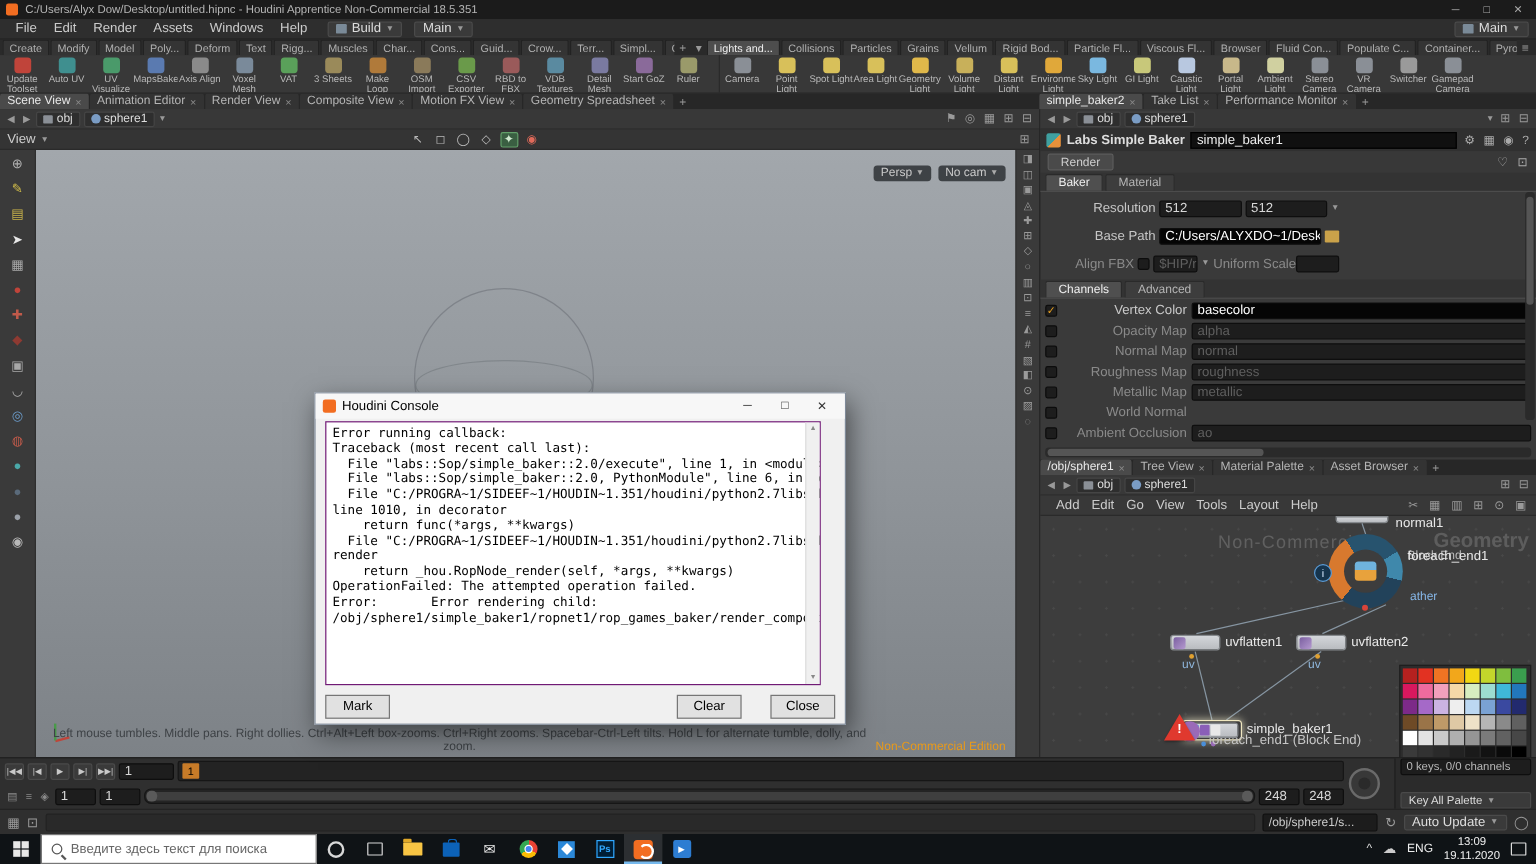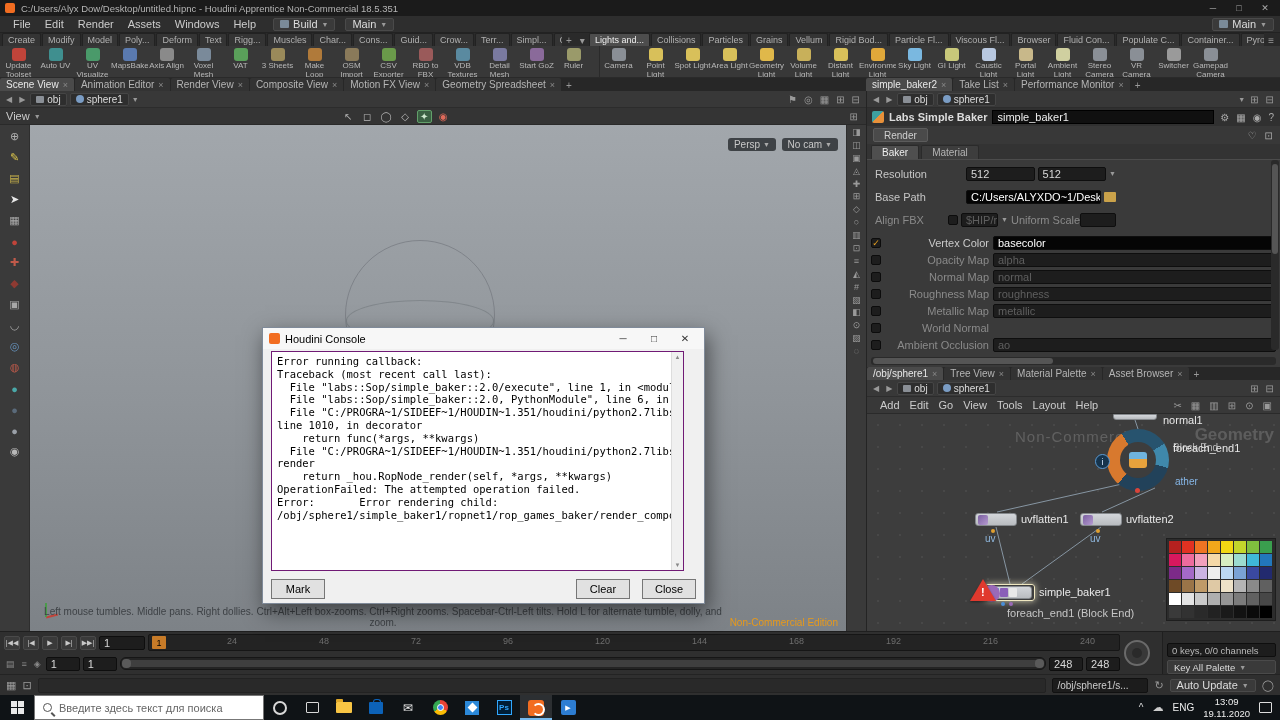--- a/index.html
+++ b/index.html
@@ -76,37 +76,37 @@
 .vp-edition{position:absolute;right:8px;bottom:3px;font-size:10px;color:#e89a1a}
 
 .console{position:absolute;left:262px;top:327px;width:443px;height:277px;background:#f0f0f0;border:1px solid #7f8a99;box-shadow:3px 8px 20px rgba(0,0,0,.5);display:flex;flex-direction:column;z-index:60}
 .c-title{height:21px;background:#f7f7f7;display:flex;align-items:center;padding:0 6px;gap:5px;flex:none}
 .cico{width:11px;height:11px;background:#f26d21;border-radius:2px;flex:none}
 .ctext{flex:1;color:#000;font-size:11px}
 .c-btn{width:26px;text-align:center;color:#333;font-size:10px}
 .c-body{flex:1;margin:2px 20px 4px 8px;background:#fff;border:1px solid #701a75;overflow:hidden;position:relative}
 .c-text{font-family:"DejaVu Sans Mono",monospace;font-size:10.5px;color:#000;white-space:pre;padding:3px 5px;line-height:1.22}
 .c-scroll{position:absolute;right:0;top:0;bottom:0;width:12px;background:#f0f0f0;border-left:1px solid #ddd;display:flex;flex-direction:column;justify-content:space-between;align-items:center;font-size:6px;color:#888;padding:2px 0}
-.c-actions{height:28px;display:flex;align-items:center;padding:0 8px;gap:12px;flex:none}
+.c-actions{height:28px;display:flex;align-items:center;padding:0 8px;gap:24px;flex:none}
 .wbtn{min-width:54px;height:20px;background:#e1e1e1;border:1px solid #767676;font-size:11px;color:#000;display:flex;align-items:center;justify-content:center}
 
 .rc{left:866px;top:91px;width:414px;height:540px;background:#3a3a3a;border-left:1px solid #242424;display:flex;flex-direction:column}
 .rp-header{height:18px;display:flex;align-items:center;gap:5px;padding:0 5px;background:#303030;flex:none}
 .rp-type-ico{width:12px;height:12px;border-radius:2px;background:linear-gradient(135deg,#3fa0a0 50%,#e8913a 50%);flex:none}
 .rp-type{font-weight:bold;color:#ddd;white-space:nowrap}
 .rp-name{flex:1;height:14px;background:#101010;border:1px solid #000;color:#eee;display:flex;align-items:center;padding:0 4px}
 .hdr-ico{color:#aaa;font-size:10px;padding:0 1px}
 .rp-renderrow{height:18px;display:flex;align-items:center;gap:6px;padding:0 6px;background:#383838;flex:none}
 .render-btn{height:14px;padding:0 10px;background:#4a4a4a;border:1px solid #5c5c5c;border-radius:2px;color:#cfcfcf;display:flex;align-items:center;font-size:10px}
 .rtabs{height:16px;display:flex;align-items:flex-end;background:#333;padding:0 4px;border-bottom:1px solid #4c4c4c;flex:none}
 .rtab{padding:1px 10px;background:#3d3d3d;color:#b5b5b5;border:1px solid #2a2a2a;border-bottom:none;border-radius:2px 2px 0 0;margin-right:2px;font-size:10px}
 .rtab.active{background:#4f4f4f;color:#eee}
 .params{padding:3px 4px;display:flex;flex-direction:column;gap:2px;flex:none}
 .prow{display:flex;align-items:center;gap:4px;height:16px}
-.plabel{width:88px;text-align:left;color:#c6c6c6;white-space:nowrap;flex:none}
+.plabel{width:88px;text-align:right;color:#c6c6c6;white-space:nowrap;flex:none}
 .plabel.dim{color:#8a8a8a}
 .pfield{height:14px;background:#1d1d1d;border:1px solid #0e0e0e;border-radius:2px;color:#d8d8d8;display:flex;align-items:center;padding:0 4px;overflow:hidden;white-space:nowrap}
 .pfield.sel{background:#050505;color:#fff}
 .pfield.dis{color:#5f5f5f}
 .w135{width:135px}.wflex{flex:1}.w36{width:36px}
 .cbx{width:10px;height:10px;background:#1d1d1d;border:1px solid #0c0c0c;border-radius:2px;display:flex;align-items:center;justify-content:center;flex:none}
 .folder-ico{width:12px;height:10px;background:#caa24a;border-radius:1px}
 .crows{flex:none;padding:2px 4px;display:flex;flex-direction:column;gap:1px}
 .crow{display:flex;align-items:center;gap:4px;height:16px}
 .clabel{width:104px;text-align:right;white-space:nowrap;flex:none}
@@ -154,21 +154,21 @@
 .playhead{position:absolute;left:3px;top:1px;bottom:1px;width:14px;background:#c77b28;color:#000;font-size:9px;display:flex;align-items:center;justify-content:center;border-radius:1px}
 .ticks{position:absolute;left:0;right:0;top:1px;display:flex;justify-content:space-between;padding:0 24px 0 78px}
 .tick{font-size:9px;color:#6e6e6e}
 .pb-ico{color:#8a8a8a;font-size:9px;padding:0 2px}
 .rangeslider{flex:1;height:13px;background:#242424;border:1px solid #161616;border-radius:6px;position:relative}
 .rs-fill{position:absolute;left:4px;right:4px;top:2px;bottom:2px;background:#3f3f3f;border-radius:5px}
 .rs-h{position:absolute;top:1px;bottom:1px;width:9px;background:#5a5a5a;border-radius:4px}
 .rfield{width:34px}
 .keybtn{position:absolute;left:1124px;top:8px;width:26px;height:26px;border-radius:50%;background:#383838;border:2px solid #6a6a6a}
 .keybtn::after{content:"";position:absolute;inset:6px;border-radius:50%;background:#2a2a2a}
-.keyspanel{position:absolute;right:0;top:0;bottom:0;width:118px;background:#2b2b2b;border-left:1px solid #1f1f1f;display:flex;flex-direction:column;justify-content:flex-end;gap:3px;padding:0 4px}
+.keyspanel{position:absolute;right:0;top:0;bottom:0;width:118px;background:#2b2b2b;border-left:1px solid #1f1f1f;display:flex;flex-direction:column;justify-content:space-between;gap:3px;padding:0 4px}
 .keysfield{height:14px;background:#1d1d1d;border:1px solid #0e0e0e;border-radius:2px;color:#b8b8b8;font-size:9.5px;display:flex;align-items:center;padding:0 4px;white-space:nowrap}
 .keyall{margin-left:0;height:14px;font-size:9.5px}
 
 .statusbar{left:0;top:674px;width:1280px;height:21px;background:#2f2f2f;border-top:1px solid #232323;display:flex;align-items:center;gap:6px;padding:0 6px}
 .st-ico{color:#9a9a9a;font-size:11px}
 .msgstrip{flex:1;height:15px;background:#292929;border:1px solid #222;border-radius:2px}
 .st-path{width:96px;height:15px;background:#1c1c1c;border:1px solid #111;border-radius:2px;color:#ccc;display:flex;align-items:center;padding:0 4px;font-size:10px;white-space:nowrap;overflow:hidden}
 
 .taskbar{left:0;top:695px;width:1280px;height:25px;background:#0f1316;display:flex;align-items:stretch}
 .start{width:34px;display:flex;align-items:center;justify-content:center}
@@ -647,20 +647,24 @@
       </div>
       <div class="prow">
         <span class="plabel dim" style="width:70px">Align FBX</span>
         <span class="cbx"></span>
         <span class="pfield wflex dis">$HIP/render/$(HIPNAME).fbx</span>
         <span class="caret">▼</span>
         <span class="plabel dim" style="width:66px">Uniform Scale</span>
         <span class="pfield w36 dis"></span>
       </div>
     </div>
+    <div class="rtabs">
+      <span class="rtab active">Channels</span>
+      <span class="rtab">Advanced</span>
+    </div>
     <div class="crows">
       <div class="crow on">
         <span class="cbx">
             <b class="ck">✓</b>
           </span>
         <span class="clabel">Vertex Color</span>
         <span class="pfield wflex sel">basecolor</span>
       </div>
       <div class="crow off">
         <span class="cbx"></span>
@@ -786,21 +790,21 @@
         <span class="chipico" style="background:#4a8fd9"></span>
         <span class="chipico" style="background:#8a5fb8"></span>
         <span class="chipico" style="background:#e8e8e8"></span>
       </div>
       <span class="pcirc"></span>
       <span class="err-tri"></span>
       <span class="err-bang">!</span>
       <span class="nlabel" style="left:172px;top:172px;z-index:3">simple_baker1</span>
       <span class="ndot" style="left:134px;top:188px;background:#4a8fd9"></span>
       <span class="ndot" style="left:142px;top:188px;background:#9a6ab8"></span>
-      <span class="netfooter" style="left:140px;top:193px">foreach_end1 (Block End)</span>
+      <span class="netfooter" style="left:140px;top:181px">foreach_end1 (Block End)</span>
 
       <div class="palette">
           <span class="swatch" style="background: rgb(181, 33, 31);"></span>
           <span class="swatch" style="background: rgb(226, 50, 34);"></span>
           <span class="swatch" style="background: rgb(239, 116, 35);"></span>
           <span class="swatch" style="background: rgb(242, 167, 27);"></span>
           <span class="swatch" style="background: rgb(242, 216, 19);"></span>
           <span class="swatch" style="background: rgb(195, 214, 43);"></span>
           <span class="swatch" style="background: rgb(127, 190, 62);"></span>
           <span class="swatch" style="background: rgb(58, 158, 78);"></span>
@@ -888,32 +892,20 @@
 
   <div class="playbar abs">
     <div class="prow">
       <span class="tbtn">|◀◀</span>
       <span class="tbtn">|◀</span>
       <span class="tbtn">▶</span>
       <span class="tbtn">▶|</span>
       <span class="tbtn">▶▶|</span>
       <span class="pfield framefield">1</span>
       <div class="timeline">
-        <div class="ticks">
-            <span class="tick">24</span>
-            <span class="tick">48</span>
-            <span class="tick">72</span>
-            <span class="tick">96</span>
-            <span class="tick">120</span>
-            <span class="tick">144</span>
-            <span class="tick">168</span>
-            <span class="tick">192</span>
-            <span class="tick">216</span>
-            <span class="tick">240</span>
-          </div>
         <div class="playhead">1</div>
       </div>
     </div>
     <div class="prow">
       <span class="pb-ico">▤</span>
       <span class="pb-ico">≡</span>
       <span class="pb-ico">◈</span>
       <span class="pfield rfield">1</span>
       <span class="pfield rfield">1</span>
       <div class="rangeslider">

